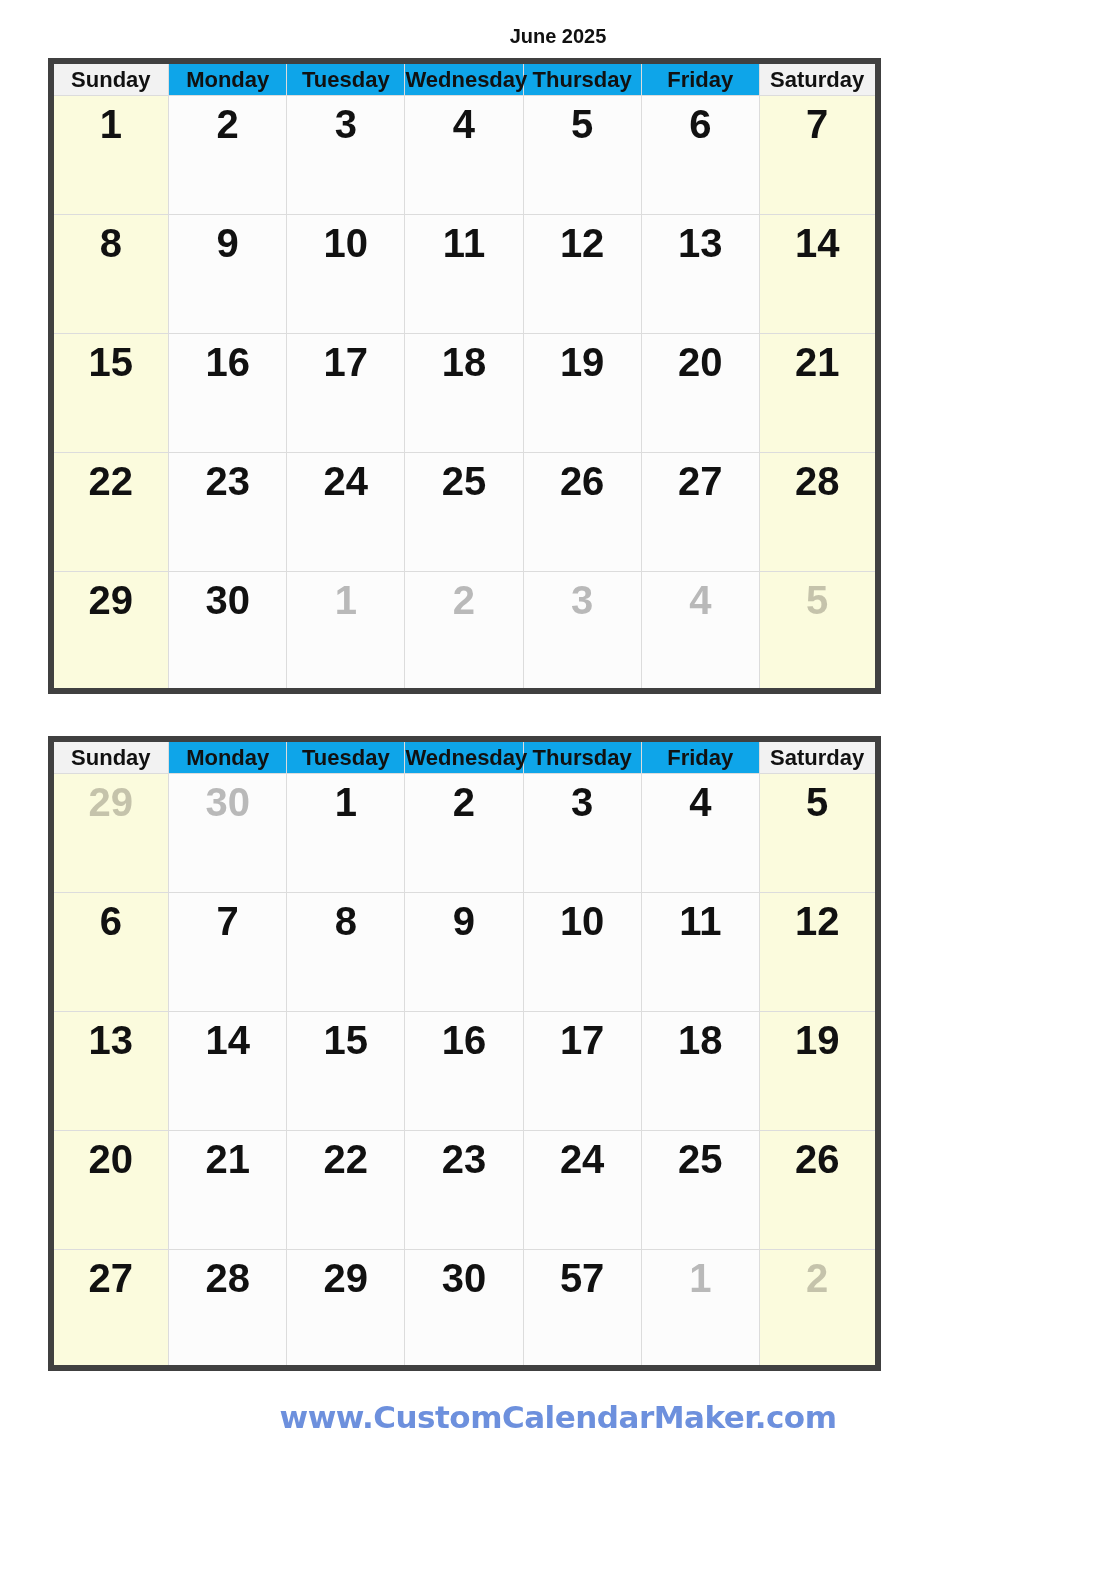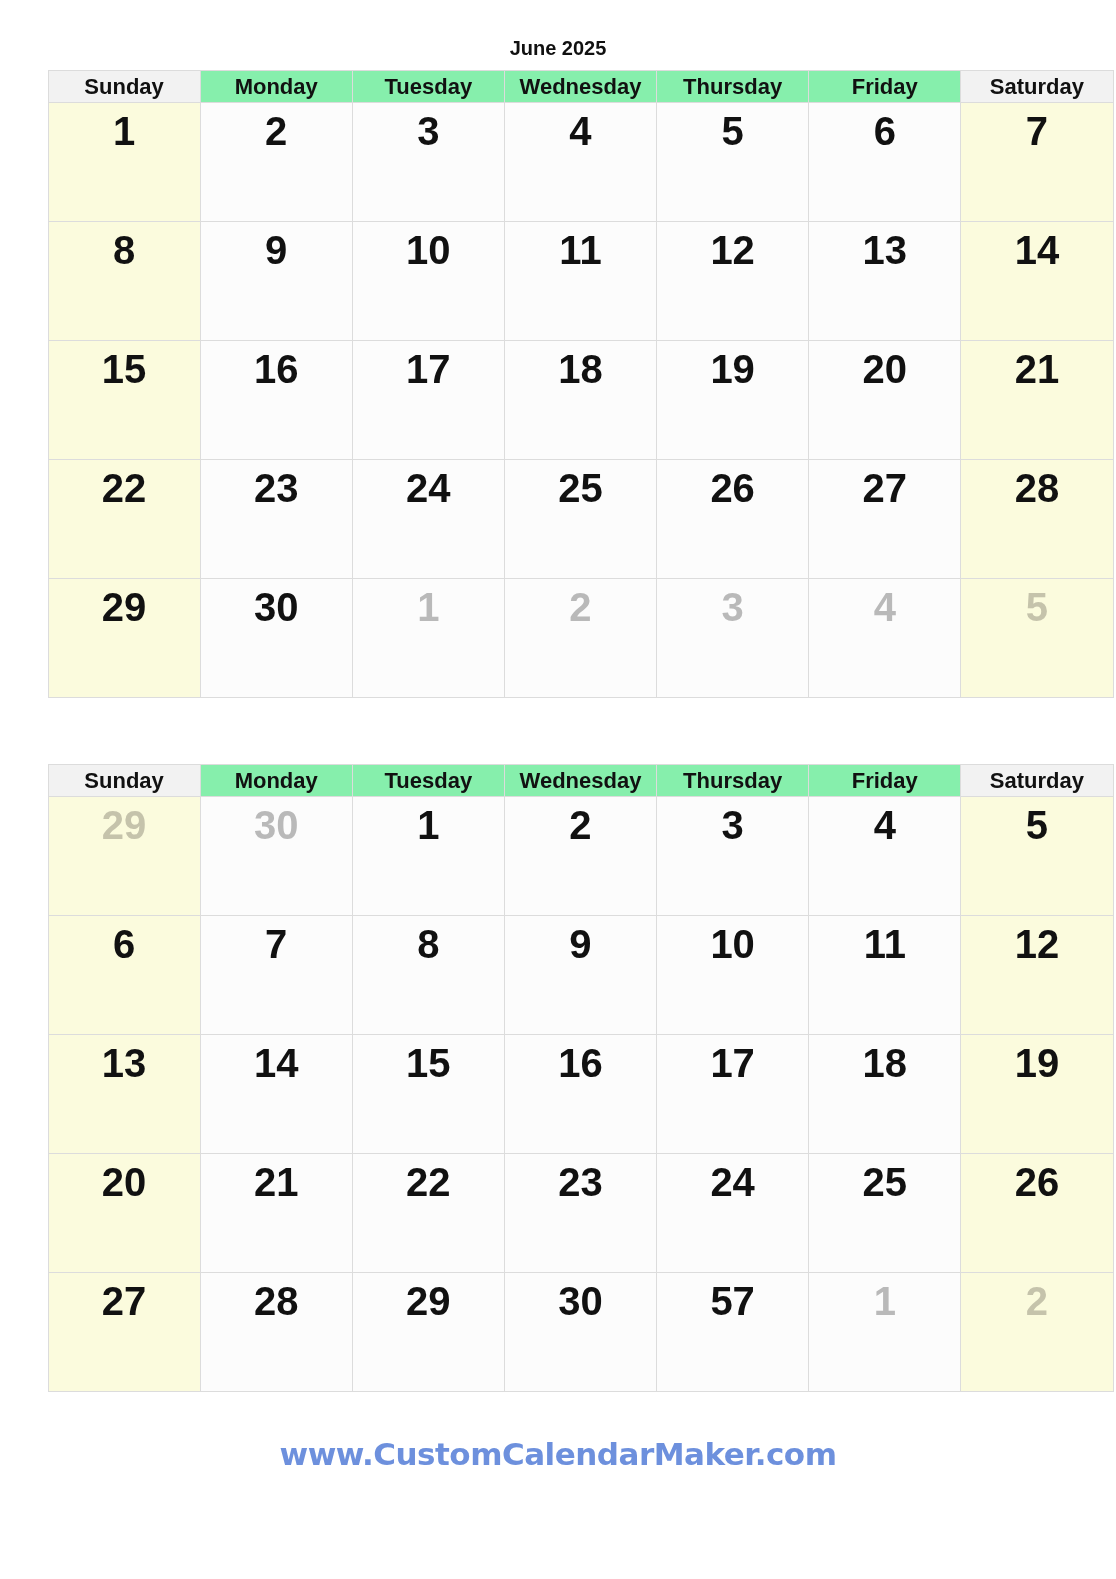--- a/index.html
+++ b/index.html
@@ -19,52 +19,52 @@
     position: relative;
     width: 1116px;
     height: 1579px;
     box-sizing: border-box;
     padding: 0;
   }
 
   
   .month-block {
     width: 1021px;
-    margin: 16px auto;
+    margin: 4px auto;
   }
 
   .month-title {
     text-align: center;
     font-size: 20px;
     font-weight: bold;
     color: #111111;
     letter-spacing: 0px;
     line-height: 1;
     padding: 0;
     margin: 0;
   }
 
   .cal-table {
-    width: 1066px;
+    width: 833px;
     border-collapse: collapse;
     table-layout: fixed;
-    border: 1px solid #404040;
+    border: 6px solid #404040;
   }
 
   .cal-table th,
   .cal-table td {
     border: 1px solid #dcdcdc;
     padding: 0;
     margin: 0;
     text-align: center;
     vertical-align: top;
   }
 
   .cal-table th {
-    background: #86efac;
+    background: #0ea5e9;
     height: 31px;
     font-size: 22px;
     font-weight: bold;
     color: #111111;
     vertical-align: middle;
     line-height: 31px;
   }
 
   .cal-table td {
     height: 119px;
@@ -99,21 +99,21 @@
   }
 
   
   .gap-top      { height: 22px; }
   .gap-title    { height: 12px; }
   .gap-between  { height: 22px; }
 
   
   .footer {
     text-align: center;
-    margin-top: 44px;
+    margin-top: 28px;
   }
   .footer-link {
     font-family: "DejaVu Sans", sans-serif;
     font-size: 31px;
     font-weight: bold;
     color: #6d90dd;
     letter-spacing: -0.5px;
     text-decoration: none;
     display: inline-block;
   }

